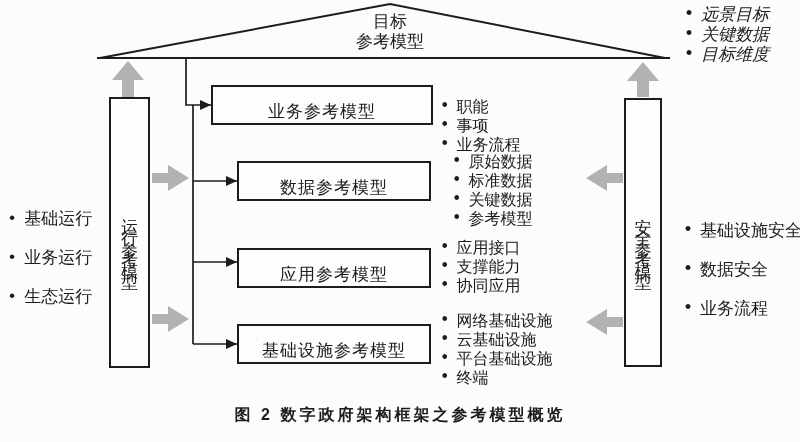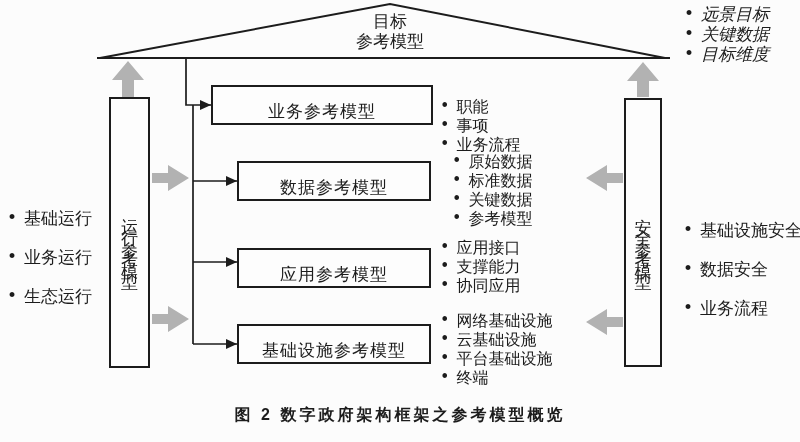--- a/index.html
+++ b/index.html
@@ -100,21 +100,21 @@
   </div>
 
   <div class="abs pillar" style="left:109px;top:97px;width:41px;height:271px;">
     <div class="pillar-label">运行参考模型</div>
   </div>
 
   <div class="abs pillar" style="left:624px;top:98px;width:38px;height:269px;">
     <div class="pillar-label">安全参考模型</div>
   </div>
 
-  <div class="vlist sidelist" style="left:7px;top:207px;">
+  <div class="vlist sidelist" style="left:7px;top:207px;font-family:Liberation Mono, monospace;">
     <div class="li"><span class="bu">•</span><span>基础运行</span></div>
     <div class="li"><span class="bu">•</span><span>业务运行</span></div>
     <div class="li"><span class="bu">•</span><span>生态运行</span></div>
   </div>
 
   <div class="vlist sidelist" style="left:683px;top:219px;">
     <div class="li"><span class="bu">•</span><span>基础设施安全</span></div>
     <div class="li"><span class="bu">•</span><span>数据安全</span></div>
     <div class="li"><span class="bu">•</span><span>业务流程</span></div>
   </div>

